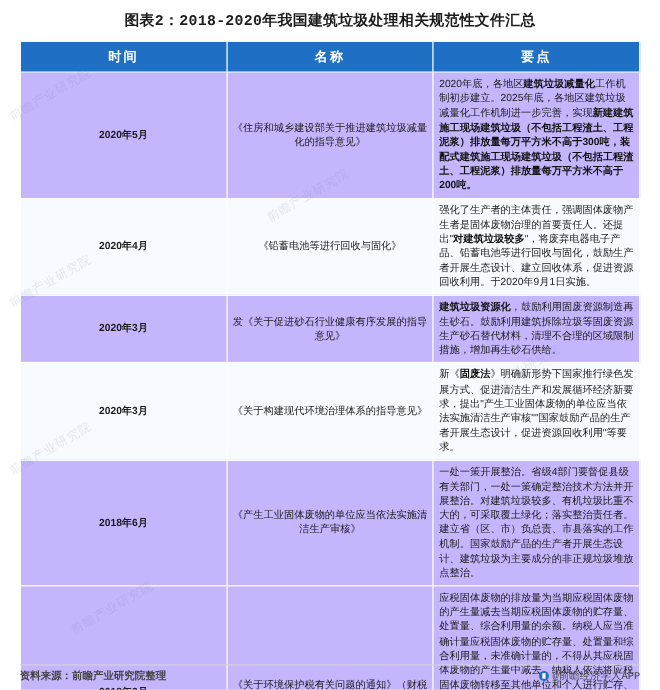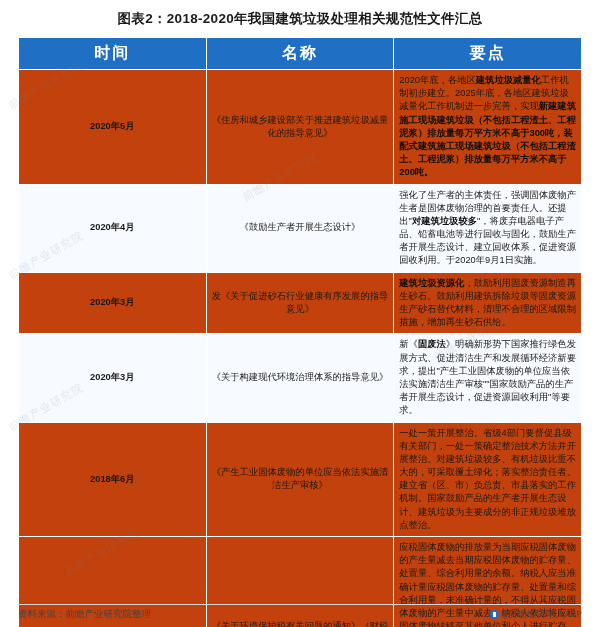--- a/index.html
+++ b/index.html
@@ -22,30 +22,31 @@
     box-sizing: border-box;
     padding: 0 18px;
   }
   .title {
     text-align: center;
     font-size: 13.5px;
     font-weight: bold;
     color: #1b1b1b;
     letter-spacing: 0.3px;
     padding: 10px 0 9px 0;
+    font-family: Liberation Mono, monospace;
   }
   table.data-table {
     width: 100%;
     border-collapse: collapse;
     table-layout: fixed;
   }
   table.data-table th {
     background: #1f6fc4;
     color: #ffffff;
-    font-size: 16px;
+    font-size: 12px;
     font-weight: bold;
     text-align: center;
     padding: 5px 2px;
     border: 1px solid #ffffff;
     letter-spacing: 2px;
   }
   table.data-table td {
     border: 1px solid #ffffff;
     vertical-align: middle;
     font-size: 9.3px;
@@ -64,35 +65,36 @@
     text-align: center;
     color: #1a1a1a;
     font-size: 9.6px;
     line-height: 1.4;
   }
   td.c-points {
     text-align: left;
     color: #1a1a1a;
   }
   tr.row-odd td {
-    background: #c2410c;
+    background: #c4b5fd;
   }
   tr.row-even td {
     background: #f7fafe;
   }
   b.hl {
     font-weight: bold;
     color: #111111;
   }
   .footer {
     position: absolute;
     left: 18px;
     bottom: 6px;
     font-size: 9.5px;
     color: #444444;
+    font-weight: bold;
   }
   .footer-right {
     position: absolute;
     right: 18px;
     bottom: 6px;
     font-size: 9.5px;
     color: #444444;
     display: flex;
     align-items: center;
     gap: 3px;
@@ -150,21 +152,21 @@
       </tr>
     </thead>
     <tbody>
       <tr class="row-odd">
         <td class="c-time">2020年5月</td>
         <td class="c-name">《住房和城乡建设部关于推进建筑垃圾减量化的指导意见》</td>
         <td class="c-points">2020年底，各地区<b class="hl">建筑垃圾减量化</b>工作机制初步建立。2025年底，各地区建筑垃圾减量化工作机制进一步完善，实现<b class="hl">新建建筑施工现场建筑垃圾（不包括工程渣土、工程泥浆）排放量每万平方米不高于300吨，装配式建筑施工现场建筑垃圾（不包括工程渣土、工程泥浆）排放量每万平方米不高于200吨。</b></td>
       </tr>
       <tr class="row-even">
         <td class="c-time">2020年4月</td>
-        <td class="c-name">《鼓励生产者开展生态设计》</td>
+        <td class="c-name">《铅蓄电池等进行回收与固化》</td>
         <td class="c-points">强化了生产者的主体责任，强调固体废物产生者是固体废物治理的首要责任人。还提出"<b class="hl">对建筑垃圾较多</b>"，将废弃电器电子产品、铅蓄电池等进行回收与固化，鼓励生产者开展生态设计、建立回收体系，促进资源回收利用。于2020年9月1日实施。</td>
       </tr>
       <tr class="row-odd">
         <td class="c-time">2020年3月</td>
         <td class="c-name">发《关于促进砂石行业健康有序发展的指导意见》</td>
         <td class="c-points"><b class="hl">建筑垃圾资源化</b>，鼓励利用固废资源制造再生砂石。鼓励利用建筑拆除垃圾等固废资源生产砂石替代材料，清理不合理的区域限制措施，增加再生砂石供给。</td>
       </tr>
       <tr class="row-even">
         <td class="c-time">2020年3月</td>
         <td class="c-name">《关于构建现代环境治理体系的指导意见》</td>

